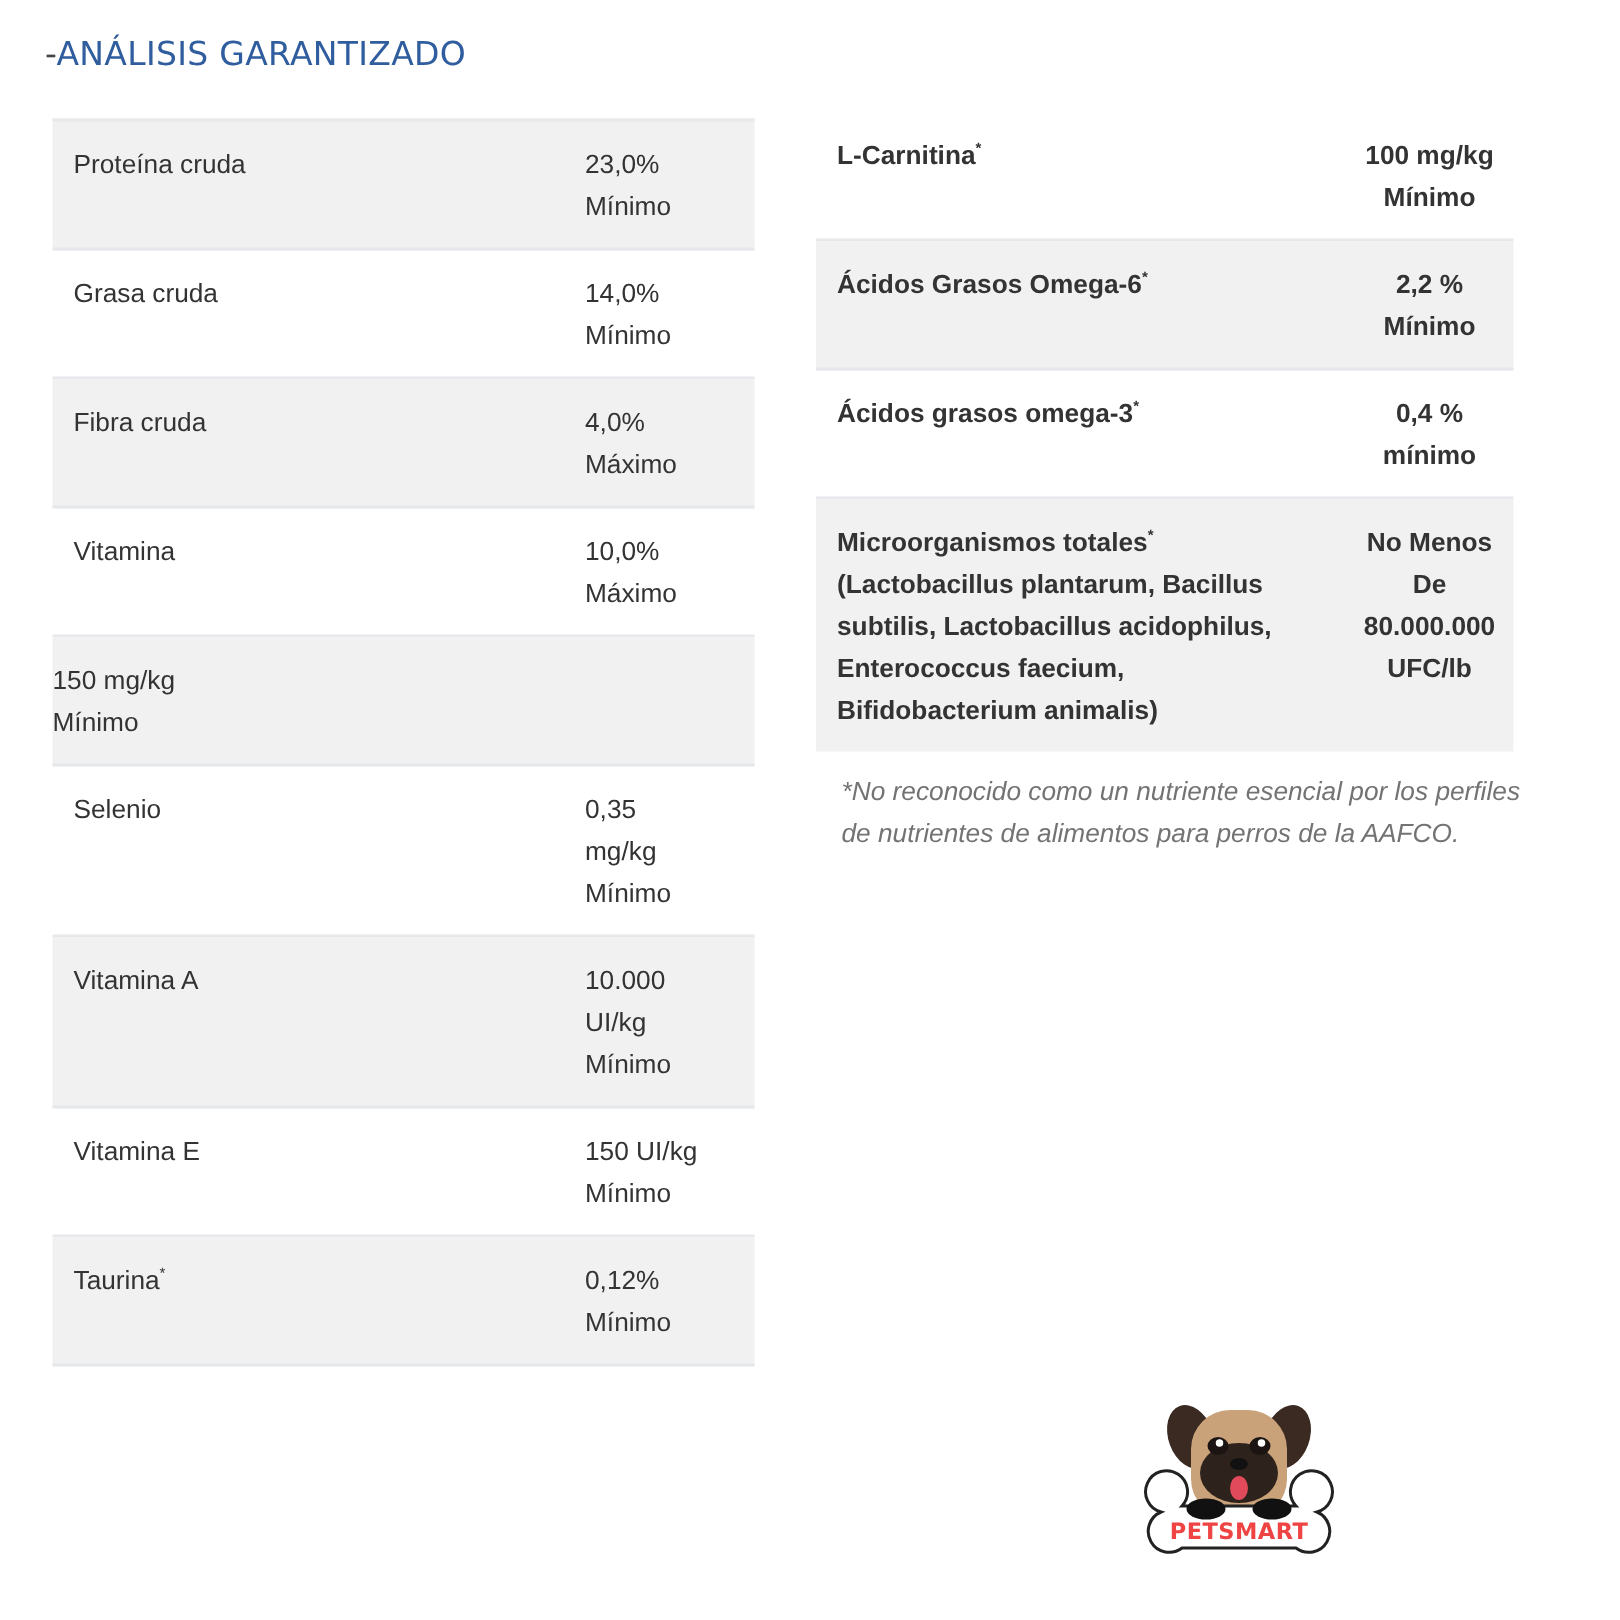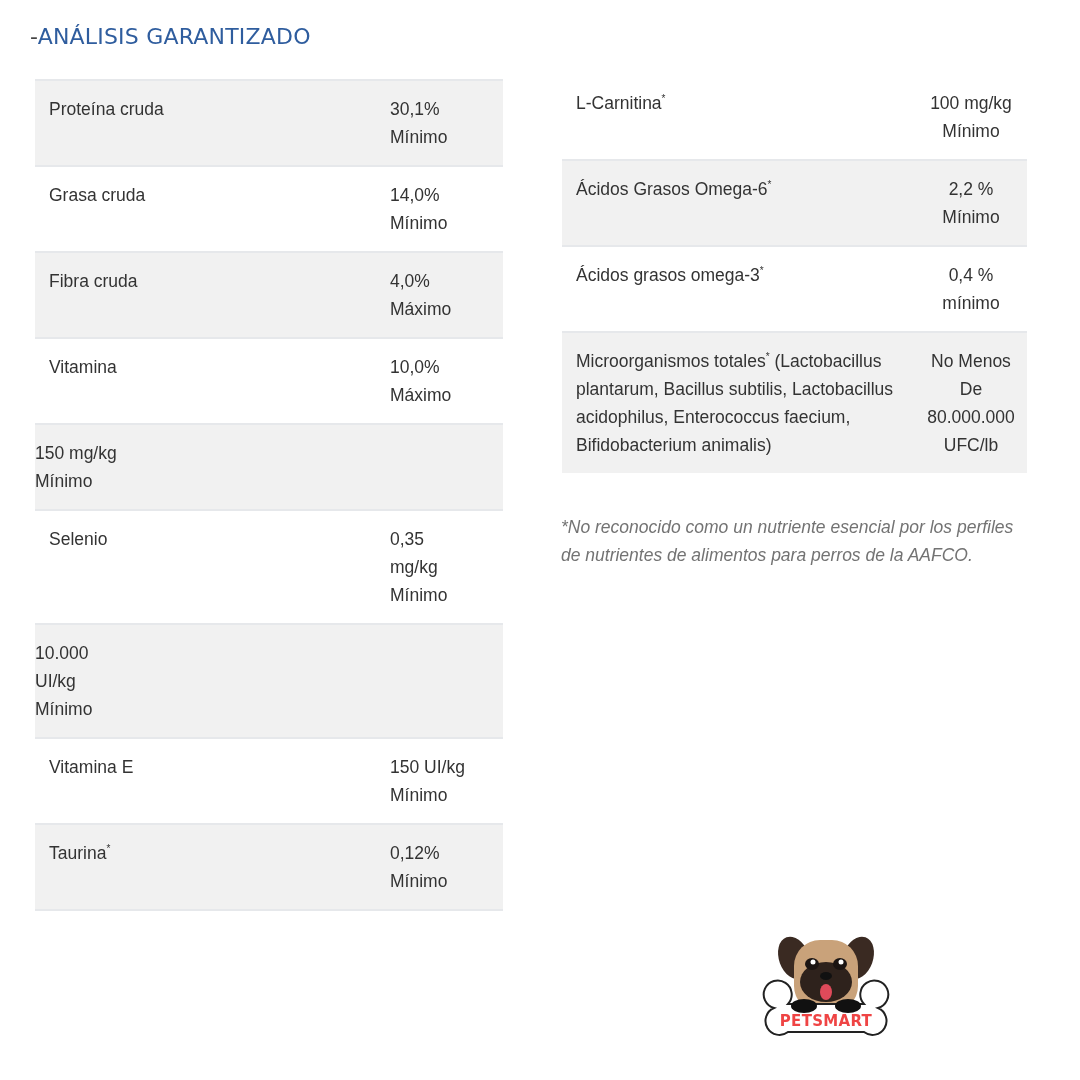--- a/index.html
+++ b/index.html
@@ -9,21 +9,21 @@
       color: #333333;
     }
     .title {
       position: absolute; left: 30px; top: 24px;
       font-size: 22px; letter-spacing: 0.2px; color: #2f5d9e;
       font-family: "DejaVu Sans", sans-serif; font-weight: normal;
     }
     .title .dash { color: #444; }
     .table { position: absolute; border-collapse: collapse; }
     .table-left { left: 35px; top: 79px; width: 468px; }
-    .table-right { left: 562px; top: 75px; width: 465px; }
+    .table-right { left: 544px; top: 75px; width: 465px; font-weight: bold; }
     .row {
       display: flex; align-items: flex-start;
       border-bottom: 2px solid #e6e8eb;
       font-size: 17.5px; line-height: 28px;
     }
     .row.shaded { background: #f1f1f1; }
     .row .name { box-sizing: border-box; }
     .row .val { box-sizing: border-box; white-space: pre-line; }
     .table-left .name { width: 355px; padding-left: 14px; }
     .table-left .val { width: 113px; }
@@ -46,21 +46,21 @@
     }
   </style>
 </head>
 <body>
 
 <div class="title"><span class="dash">-</span><span>ANÁLISIS GARANTIZADO</span></div>
 
 <div class="table table-left">
   <div class="row shaded first">
     <div class="name">Proteína cruda</div>
-    <div class="val">30,1%
+    <div class="val">23,0%
 Mínimo</div>
   </div>
   <div class="row">
     <div class="name">Grasa cruda</div>
     <div class="val">14,0%
 Mínimo</div>
   </div>
   <div class="row shaded">
     <div class="name">Fibra cruda</div>
     <div class="val">4,0%
@@ -75,20 +75,21 @@
     <div class="val">150 mg/kg
 Mínimo</div>
   </div>
   <div class="row">
     <div class="name">Selenio</div>
     <div class="val">0,35
 mg/kg
 Mínimo</div>
   </div>
   <div class="row shaded">
+    <div class="name">Vitamina A</div>
     <div class="val">10.000
 UI/kg
 Mínimo</div>
   </div>
   <div class="row">
     <div class="name">Vitamina E</div>
     <div class="val">150 UI/kg
 Mínimo</div>
   </div>
   <div class="row shaded">

